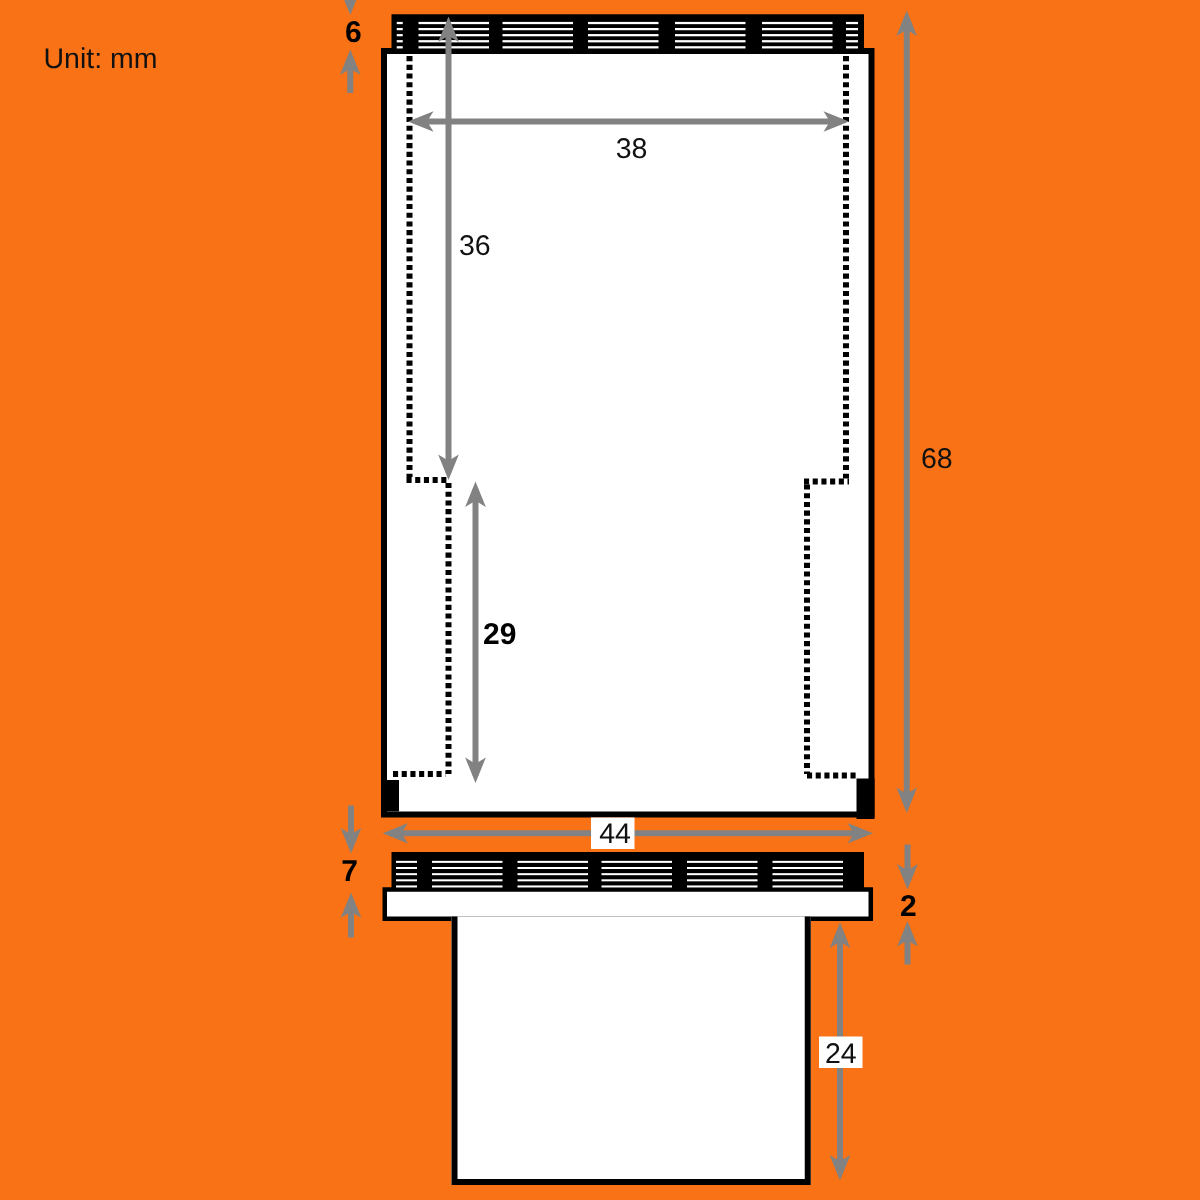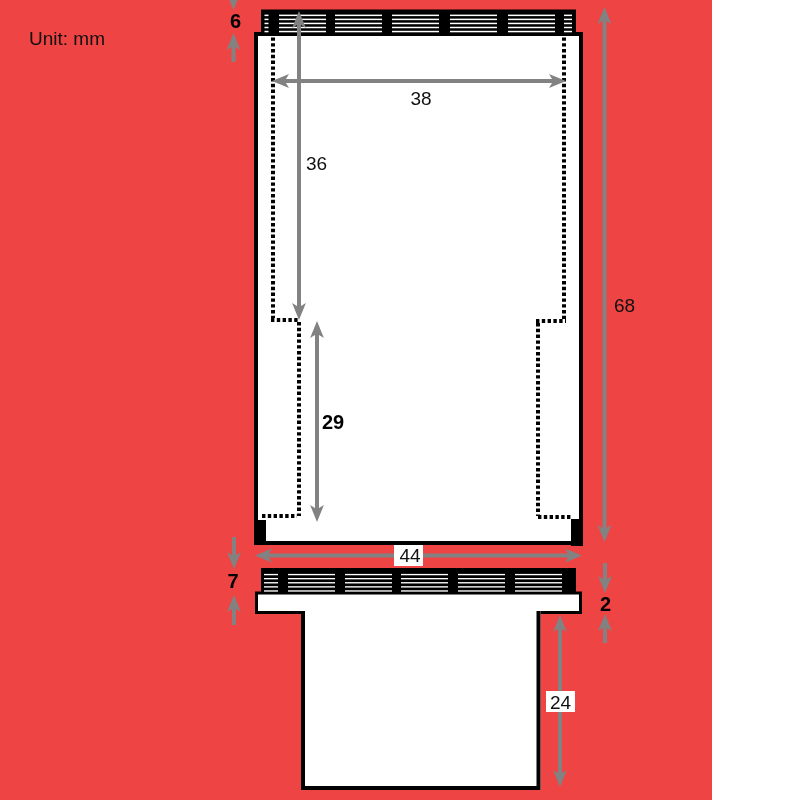--- a/index.html
+++ b/index.html
@@ -1,16 +1,16 @@
 <!DOCTYPE html>
 <html><head>
 <meta charset="utf-8">
 <style>
   html,body{margin:0;padding:0;background:#fff;}
-  .page{position:relative;width:712px;height:800px;background:#ef4444;overflow:hidden;}
+  .page{position:relative;width:800px;height:800px;background:#f97316;overflow:hidden;}
   svg{position:absolute;left:0;top:0;}
   text{font-family:"Liberation Sans",sans-serif;fill:#111;}
   .num{font-size:19px;}
   .bold{font-size:20px;font-weight:bold;fill:#000;}
 </style>
 </head>
 <body>
 <div class="page">
 <svg width="800" height="800" viewBox="0 0 800 800">
 <defs>

